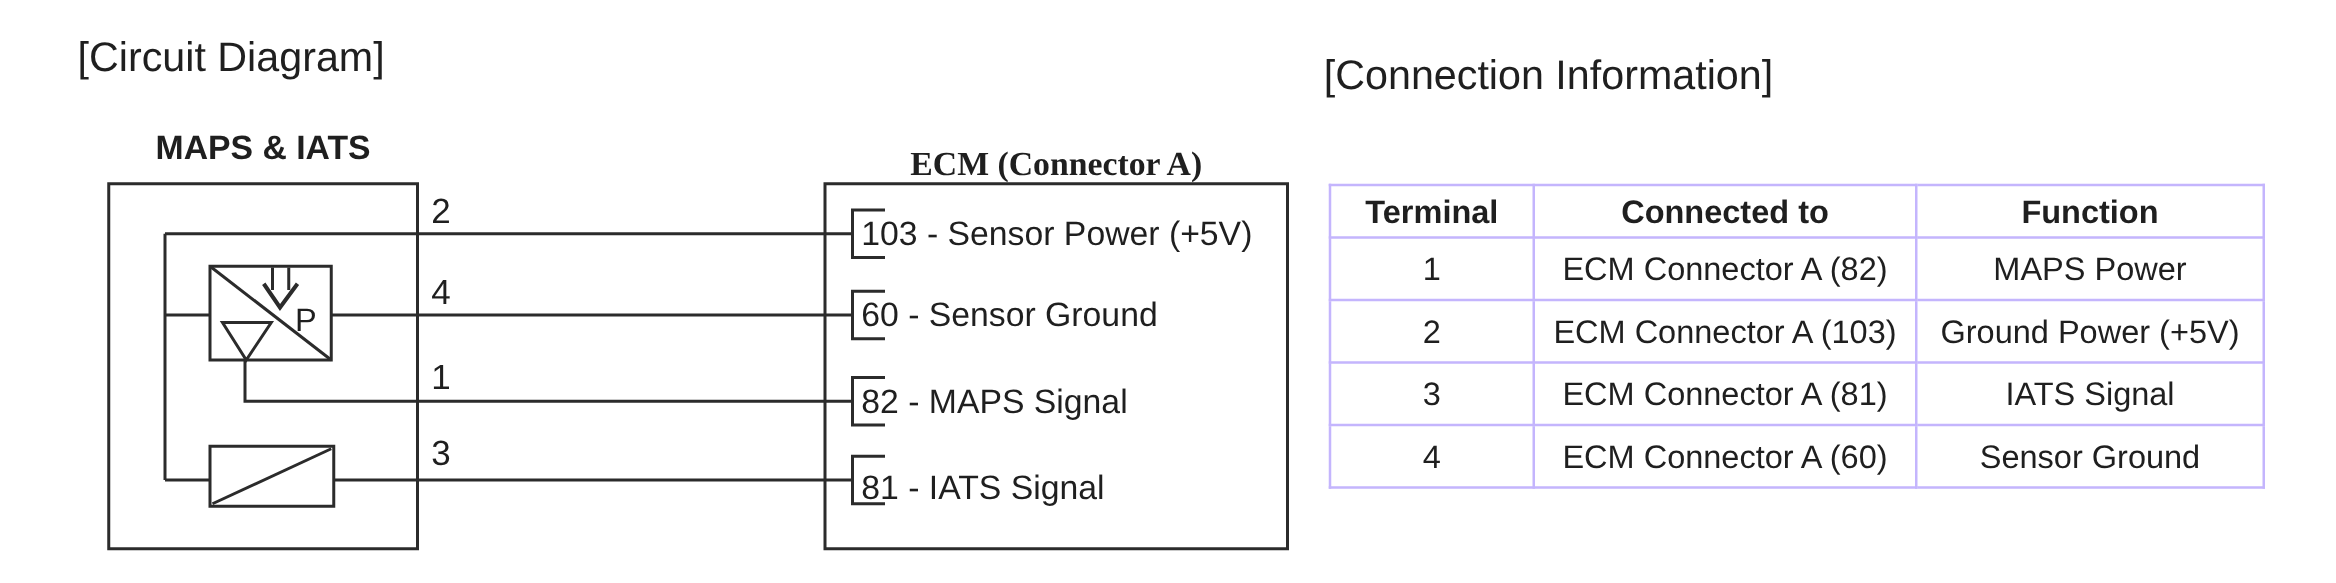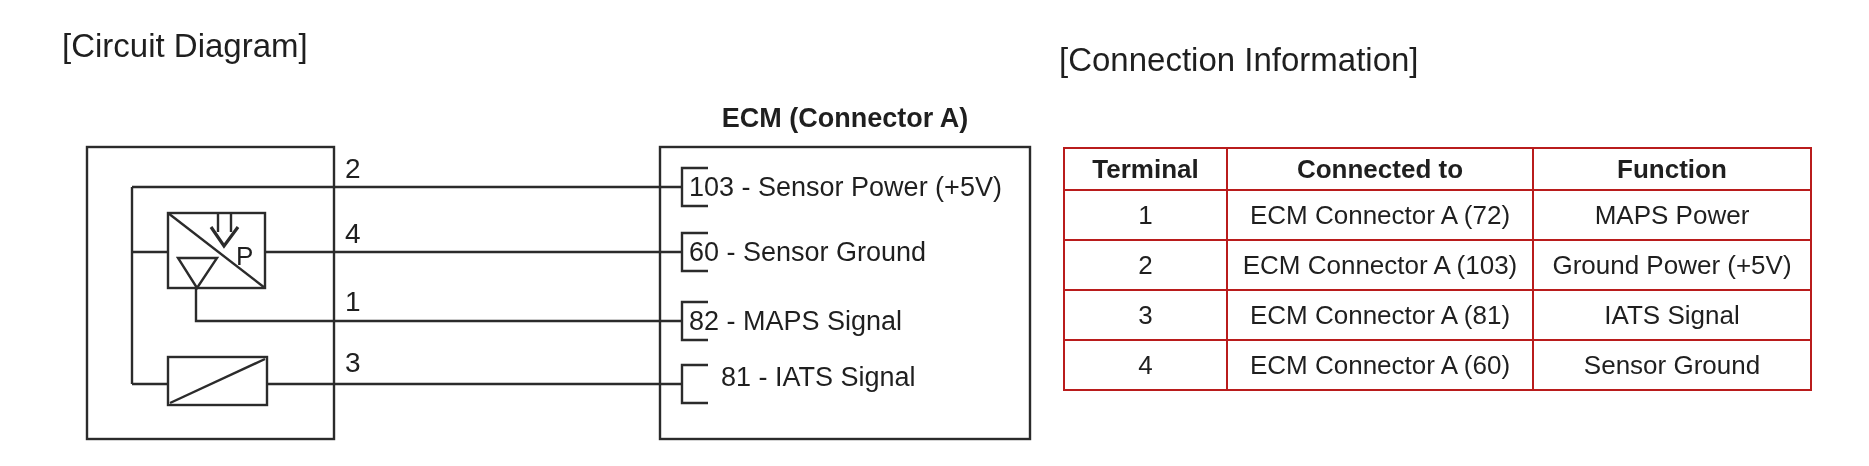--- a/index.html
+++ b/index.html
@@ -47,42 +47,43 @@
   table.conn{
     position:absolute;
     left:1063px;top:147px;
     border-collapse:collapse;
     table-layout:fixed;
     z-index:2;
     font-size:26px;
     color:#1f1f1f;
   }
   table.conn th, table.conn td{
-    border:2px solid #b91c1c;
+    border:2px solid #c4b5fd;
     text-align:center;
     vertical-align:middle;
     padding:0 4px;
     white-space:nowrap;
     overflow:hidden;
   }
   table.conn th{font-weight:bold;height:40px;}
   table.conn td{height:48px;}
   .col-terminal{width:163px;}
   .col-connected{width:306px;}
   .col-function{width:278px;}
 </style>
 </head>
 <body>
 
 <div class="screen">
 
   <div class="abs section-title" style="left:62px;top:27px;">[Circuit Diagram]</div>
   <div class="abs section-title" style="left:1059px;top:30px;margin-top:11px;">[Connection Information]</div>
 
-  <div class="abs node-title" style="left:660px;top:103px;width:370px;">ECM (Connector A)</div>
+  <div class="abs node-title" style="left:87px;top:103px;width:247px;">MAPS &amp; IATS</div>
+  <div class="abs node-title" style="left:660px;top:116px;width:370px;font-family:Liberation Serif, serif;">ECM (Connector A)</div>
 
   <svg class="circuit" width="1060" height="466" viewBox="0 0 1060 466">
     <g fill="none" stroke="#2b2b2b" stroke-width="2.4">
 
       <rect x="87" y="147" width="247" height="292"></rect>
       <rect x="660" y="147" width="370" height="292"></rect>
 
       <path d="M132,187 V384"></path>
 
       <path d="M132,187 H682"></path>
@@ -109,39 +110,39 @@
   <div class="abs p-label" style="left:236px;top:243px;">P</div>
 
   <div class="abs wire-num" style="left:345px;top:155px;">2</div>
   <div class="abs wire-num" style="left:345px;top:220px;">4</div>
   <div class="abs wire-num" style="left:345px;top:288px;">1</div>
   <div class="abs wire-num" style="left:345px;top:349px;">3</div>
 
   <div class="abs pin-label" style="left:689px;top:172px;">103 - Sensor Power (+5V)</div>
   <div class="abs pin-label" style="left:689px;top:237px;">60 - Sensor Ground</div>
   <div class="abs pin-label" style="left:689px;top:306px;">82 - MAPS Signal</div>
-  <div class="abs pin-label" style="left:689px;top:362px;margin-left:32px;">81 - IATS Signal</div>
+  <div class="abs pin-label" style="left:689px;top:375px;">81 - IATS Signal</div>
 
   <table class="conn">
     <colgroup>
       <col class="col-terminal">
         <col class="col-connected">
         <col class="col-function">
     </colgroup>
     <thead>
       <tr>
         <th>Terminal</th>
         <th>Connected to</th>
         <th>Function</th>
       </tr>
     </thead>
     <tbody>
       <tr>
         <td>1</td>
-        <td>ECM Connector A (72)</td>
+        <td>ECM Connector A (82)</td>
         <td>MAPS Power</td>
       </tr>
       <tr>
         <td>2</td>
         <td>ECM Connector A (103)</td>
         <td>Ground Power (+5V)</td>
       </tr>
       <tr>
         <td>3</td>
         <td>ECM Connector A (81)</td>

